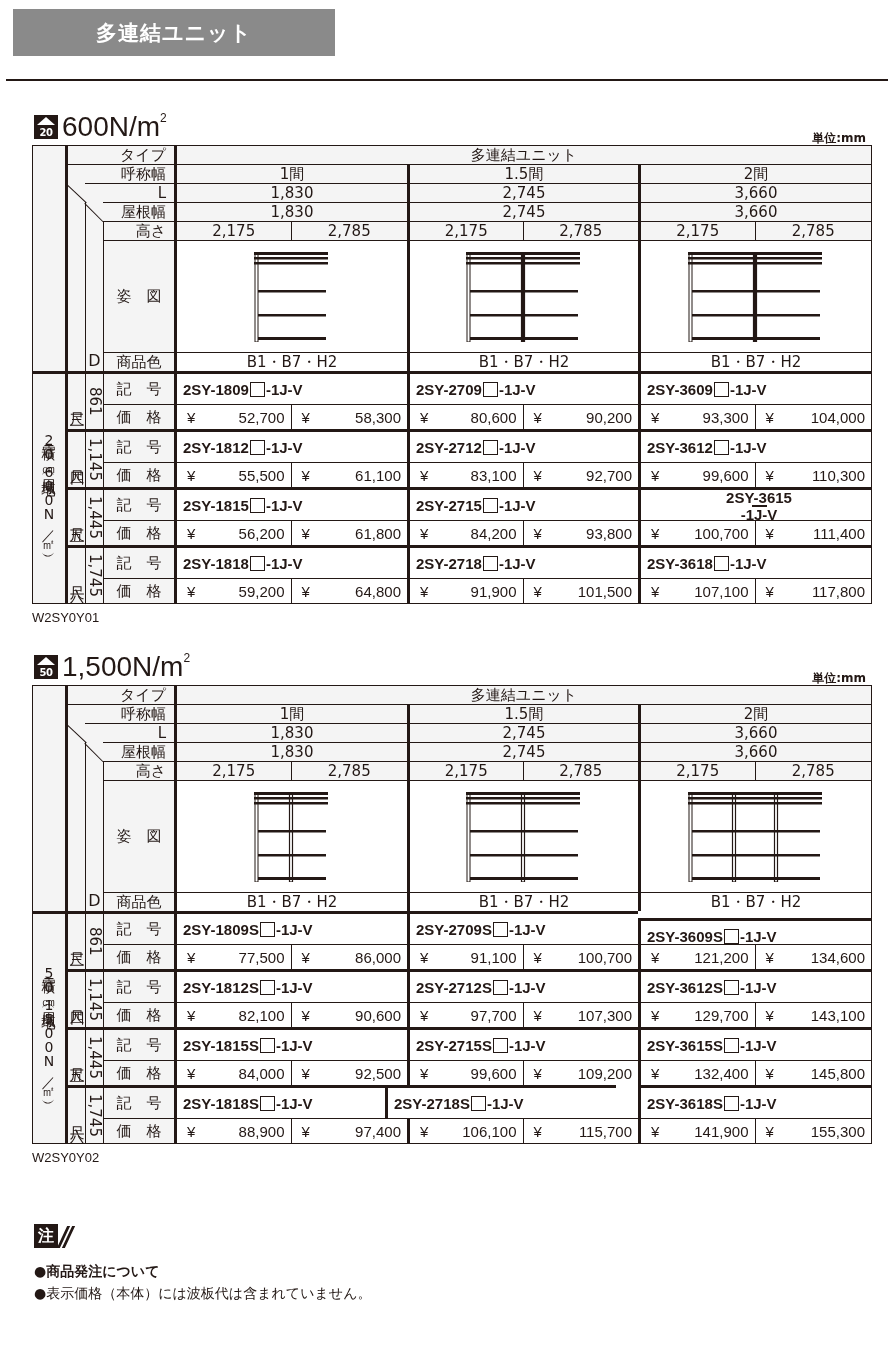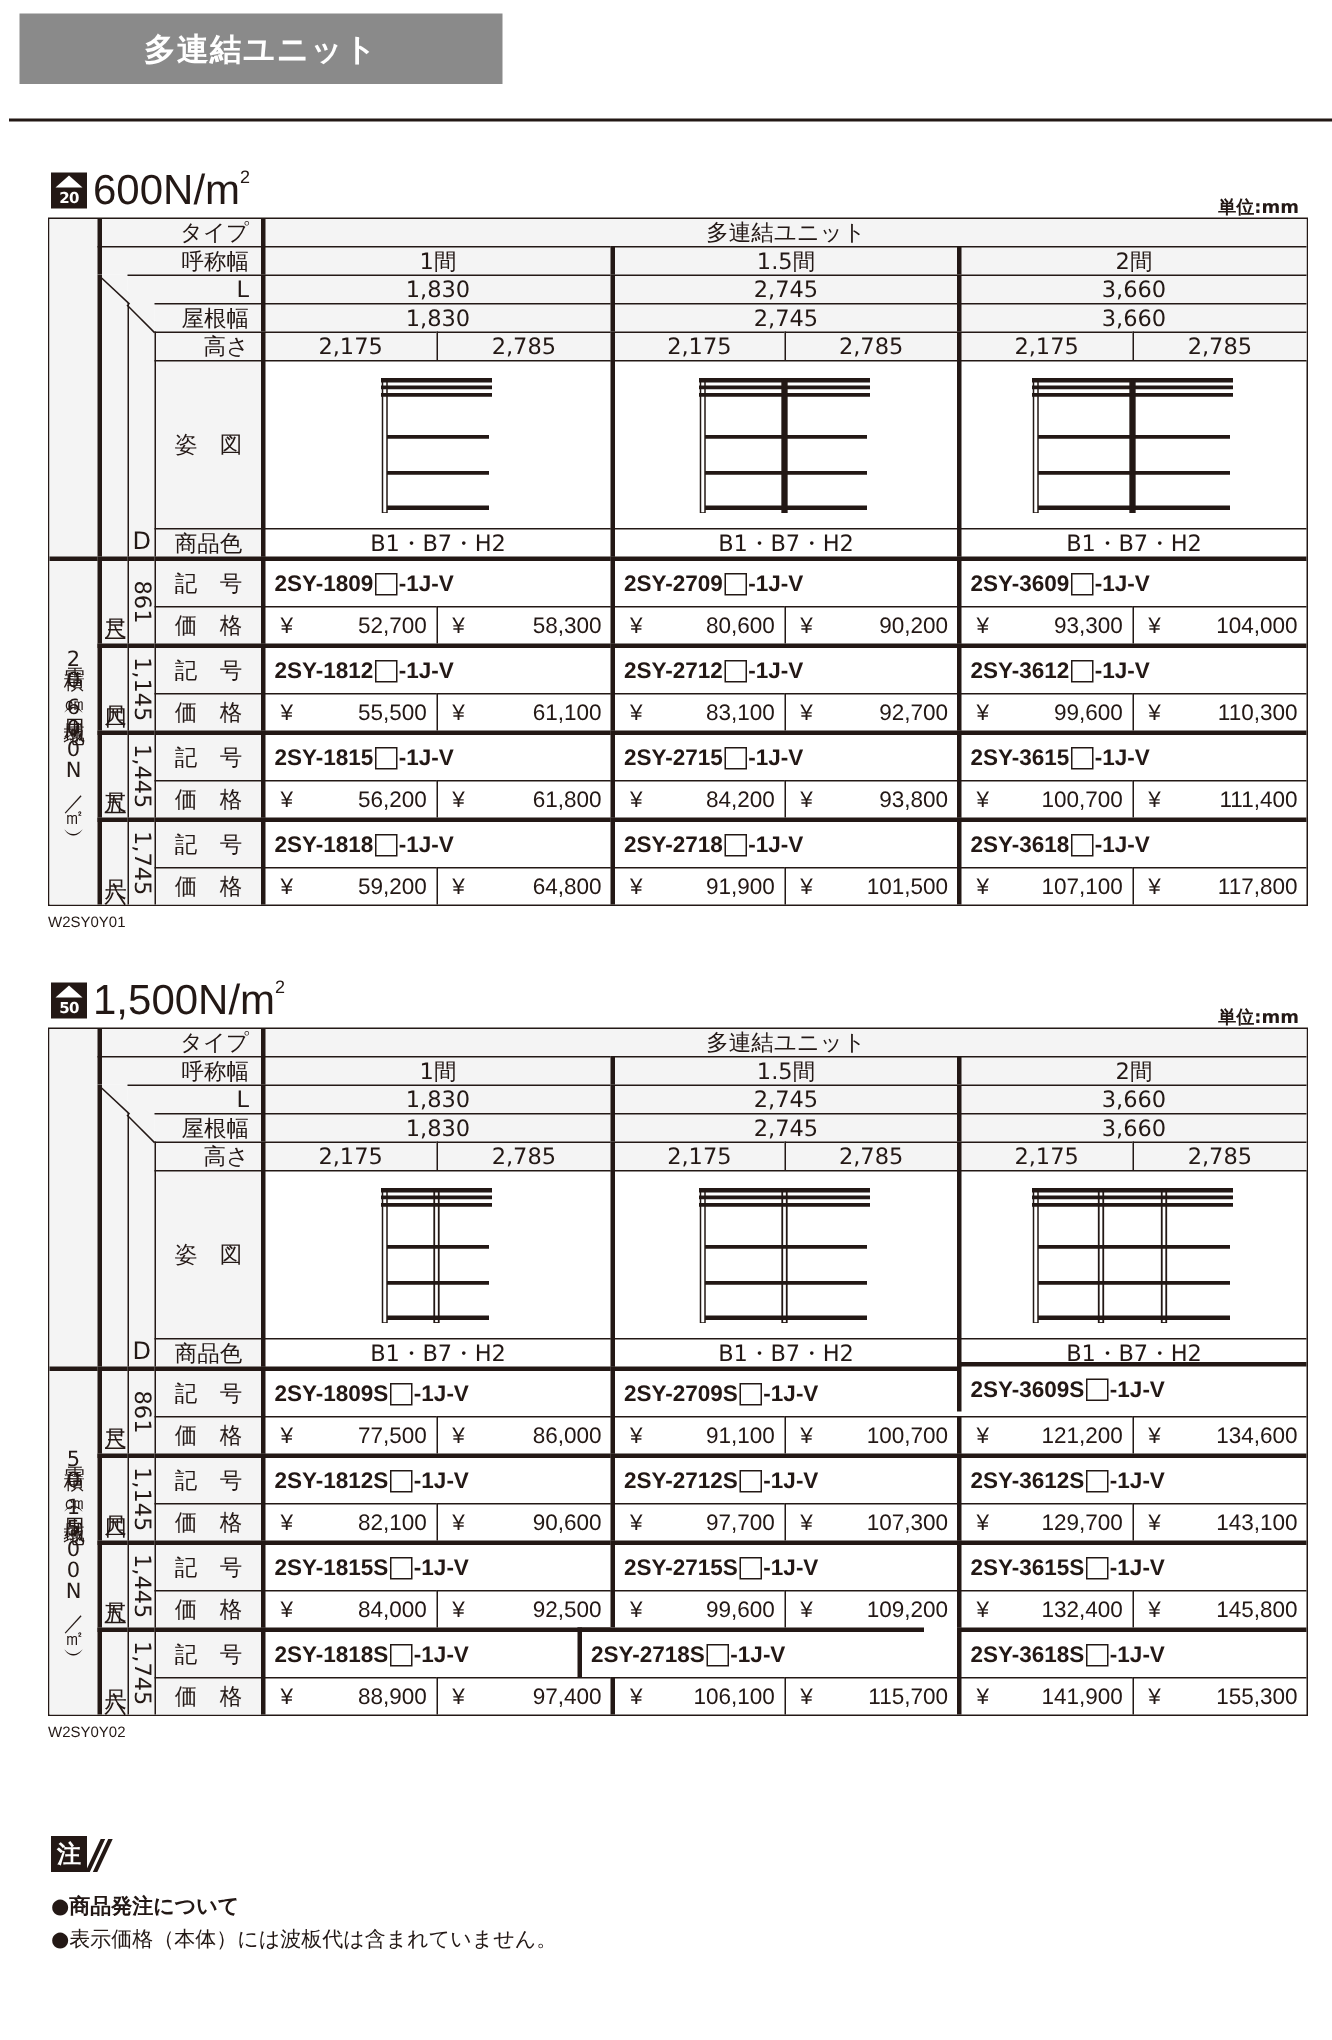--- a/index.html
+++ b/index.html
@@ -6,21 +6,21 @@
   body { width: 888px; height: 1360px; background: #ffffff; font-family: "DejaVu Sans", "Liberation Sans", sans-serif; color: #231815; position: relative; overflow: hidden; }
   .banner { position: absolute; left: 13px; top: 9px; width: 322px; height: 47px; background: #8a8a8a; color: #fff; font-size: 21px; font-weight: bold; display: flex; align-items: center; justify-content: center; letter-spacing: 1px; }
   .hr { position: absolute; left: 6px; right: 0; top: 79px; height: 2px; background: #231815; }
   .sec-title { position: absolute; left: 34px; display: flex; align-items: flex-end; }
   .sec-icon { width: 24px; height: 24px; background: #231815; color: #fff; position: relative; margin-right: 4px; margin-bottom: 3px; }
   .sec-icon .roof { position: absolute; left: 3px; top: 2px; width: 0; height: 0; border-left: 9px solid transparent; border-right: 9px solid transparent; border-bottom: 8px solid #fff; }
   .sec-icon .num { position: absolute; left: 0; right: 0; bottom: 0; font-size: 10px; font-weight: bold; text-align: center; line-height: 12px; letter-spacing: -0.5px; }
   .sec-text { font-family: "Liberation Sans", sans-serif; font-size: 28px; line-height: 30px; }
   .sec-text sup { font-size: 12px; vertical-align: top; line-height: 12px; }
   .unit { position: absolute; right: 22px; font-size: 12px; font-weight: bold; }
-  .code-label { position: absolute; left: 32px; font-size: 10px; font-family: "Liberation Sans", sans-serif; }
+  .code-label { position: absolute; left: 32px; font-size: 13px; font-family: "Liberation Sans", sans-serif; }
 
   .tbl { position: absolute; left: 32px; width: 840px; border: 1.5px solid #231815; }
   .tbl .cell { position: absolute; display: flex; align-items: center; justify-content: center; font-size: 15px; line-height: 1; white-space: nowrap; }
   .gray { background: #f4f4f4; }
   .bl { border-left: 1px solid #231815; }
   .bt { border-top: 1px solid #231815; }
   .blT { border-left: 3px solid #231815; }
   .btT { border-top: 3px solid #231815; }
   .vtext { writing-mode: vertical-rl; text-orientation: upright; font-size: 15px; letter-spacing: -2px; }
   .vnum { writing-mode: vertical-rl; text-orientation: sideways; font-size: 15px; letter-spacing: 0; }
@@ -252,21 +252,21 @@
         <span>-1J-V</span>
       </div>
       <div class="cell bt blT price" style="left: 374px; top: 374px; width: 115.5px; height: 25px;">
         <span>¥</span>
         <span>84,200</span>
       </div>
       <div class="cell bt bl price" style="left: 489.5px; top: 374px; width: 115.5px; height: 25px;">
         <span>¥</span>
         <span>93,800</span>
       </div>
-      <div class="cell btT blT model" style="left: 605px; top: 341px; width: 233px; height: 33px;">
+      <div class="cell btT blT model" style="left: 605px; top: 341px; width: 233px; height: 33px; flex-direction: column;">
         <span>2SY-3615</span>
         <span class="box"></span>
         <span>-1J-V</span>
       </div>
       <div class="cell bt blT price" style="left: 605px; top: 374px; width: 116.5px; height: 25px;">
         <span>¥</span>
         <span>100,700</span>
       </div>
       <div class="cell bt bl price" style="left: 721.5px; top: 374px; width: 116.5px; height: 25px;">
         <span>¥</span>
@@ -434,21 +434,21 @@
         <span>-1J-V</span>
       </div>
       <div class="cell bt blT price" style="left: 374px; top: 258px; width: 115.5px; height: 25px;">
         <span>¥</span>
         <span>91,100</span>
       </div>
       <div class="cell bt bl price" style="left: 489.5px; top: 258px; width: 115.5px; height: 25px;">
         <span>¥</span>
         <span>100,700</span>
       </div>
-      <div class="cell btT blT model" style="left: 605px; top: 222px; width: 233px; height: 33px; text-align: right;">
+      <div class="cell btT blT model" style="left: 605px; top: 232px; width: 233px; height: 33px; text-align: right;">
         <span>2SY-3609S</span>
         <span class="box"></span>
         <span>-1J-V</span>
       </div>
       <div class="cell bt blT price" style="left: 605px; top: 258px; width: 116.5px; height: 25px;">
         <span>¥</span>
         <span>121,200</span>
       </div>
       <div class="cell bt bl price" style="left: 721.5px; top: 258px; width: 116.5px; height: 25px;">
         <span>¥</span>

